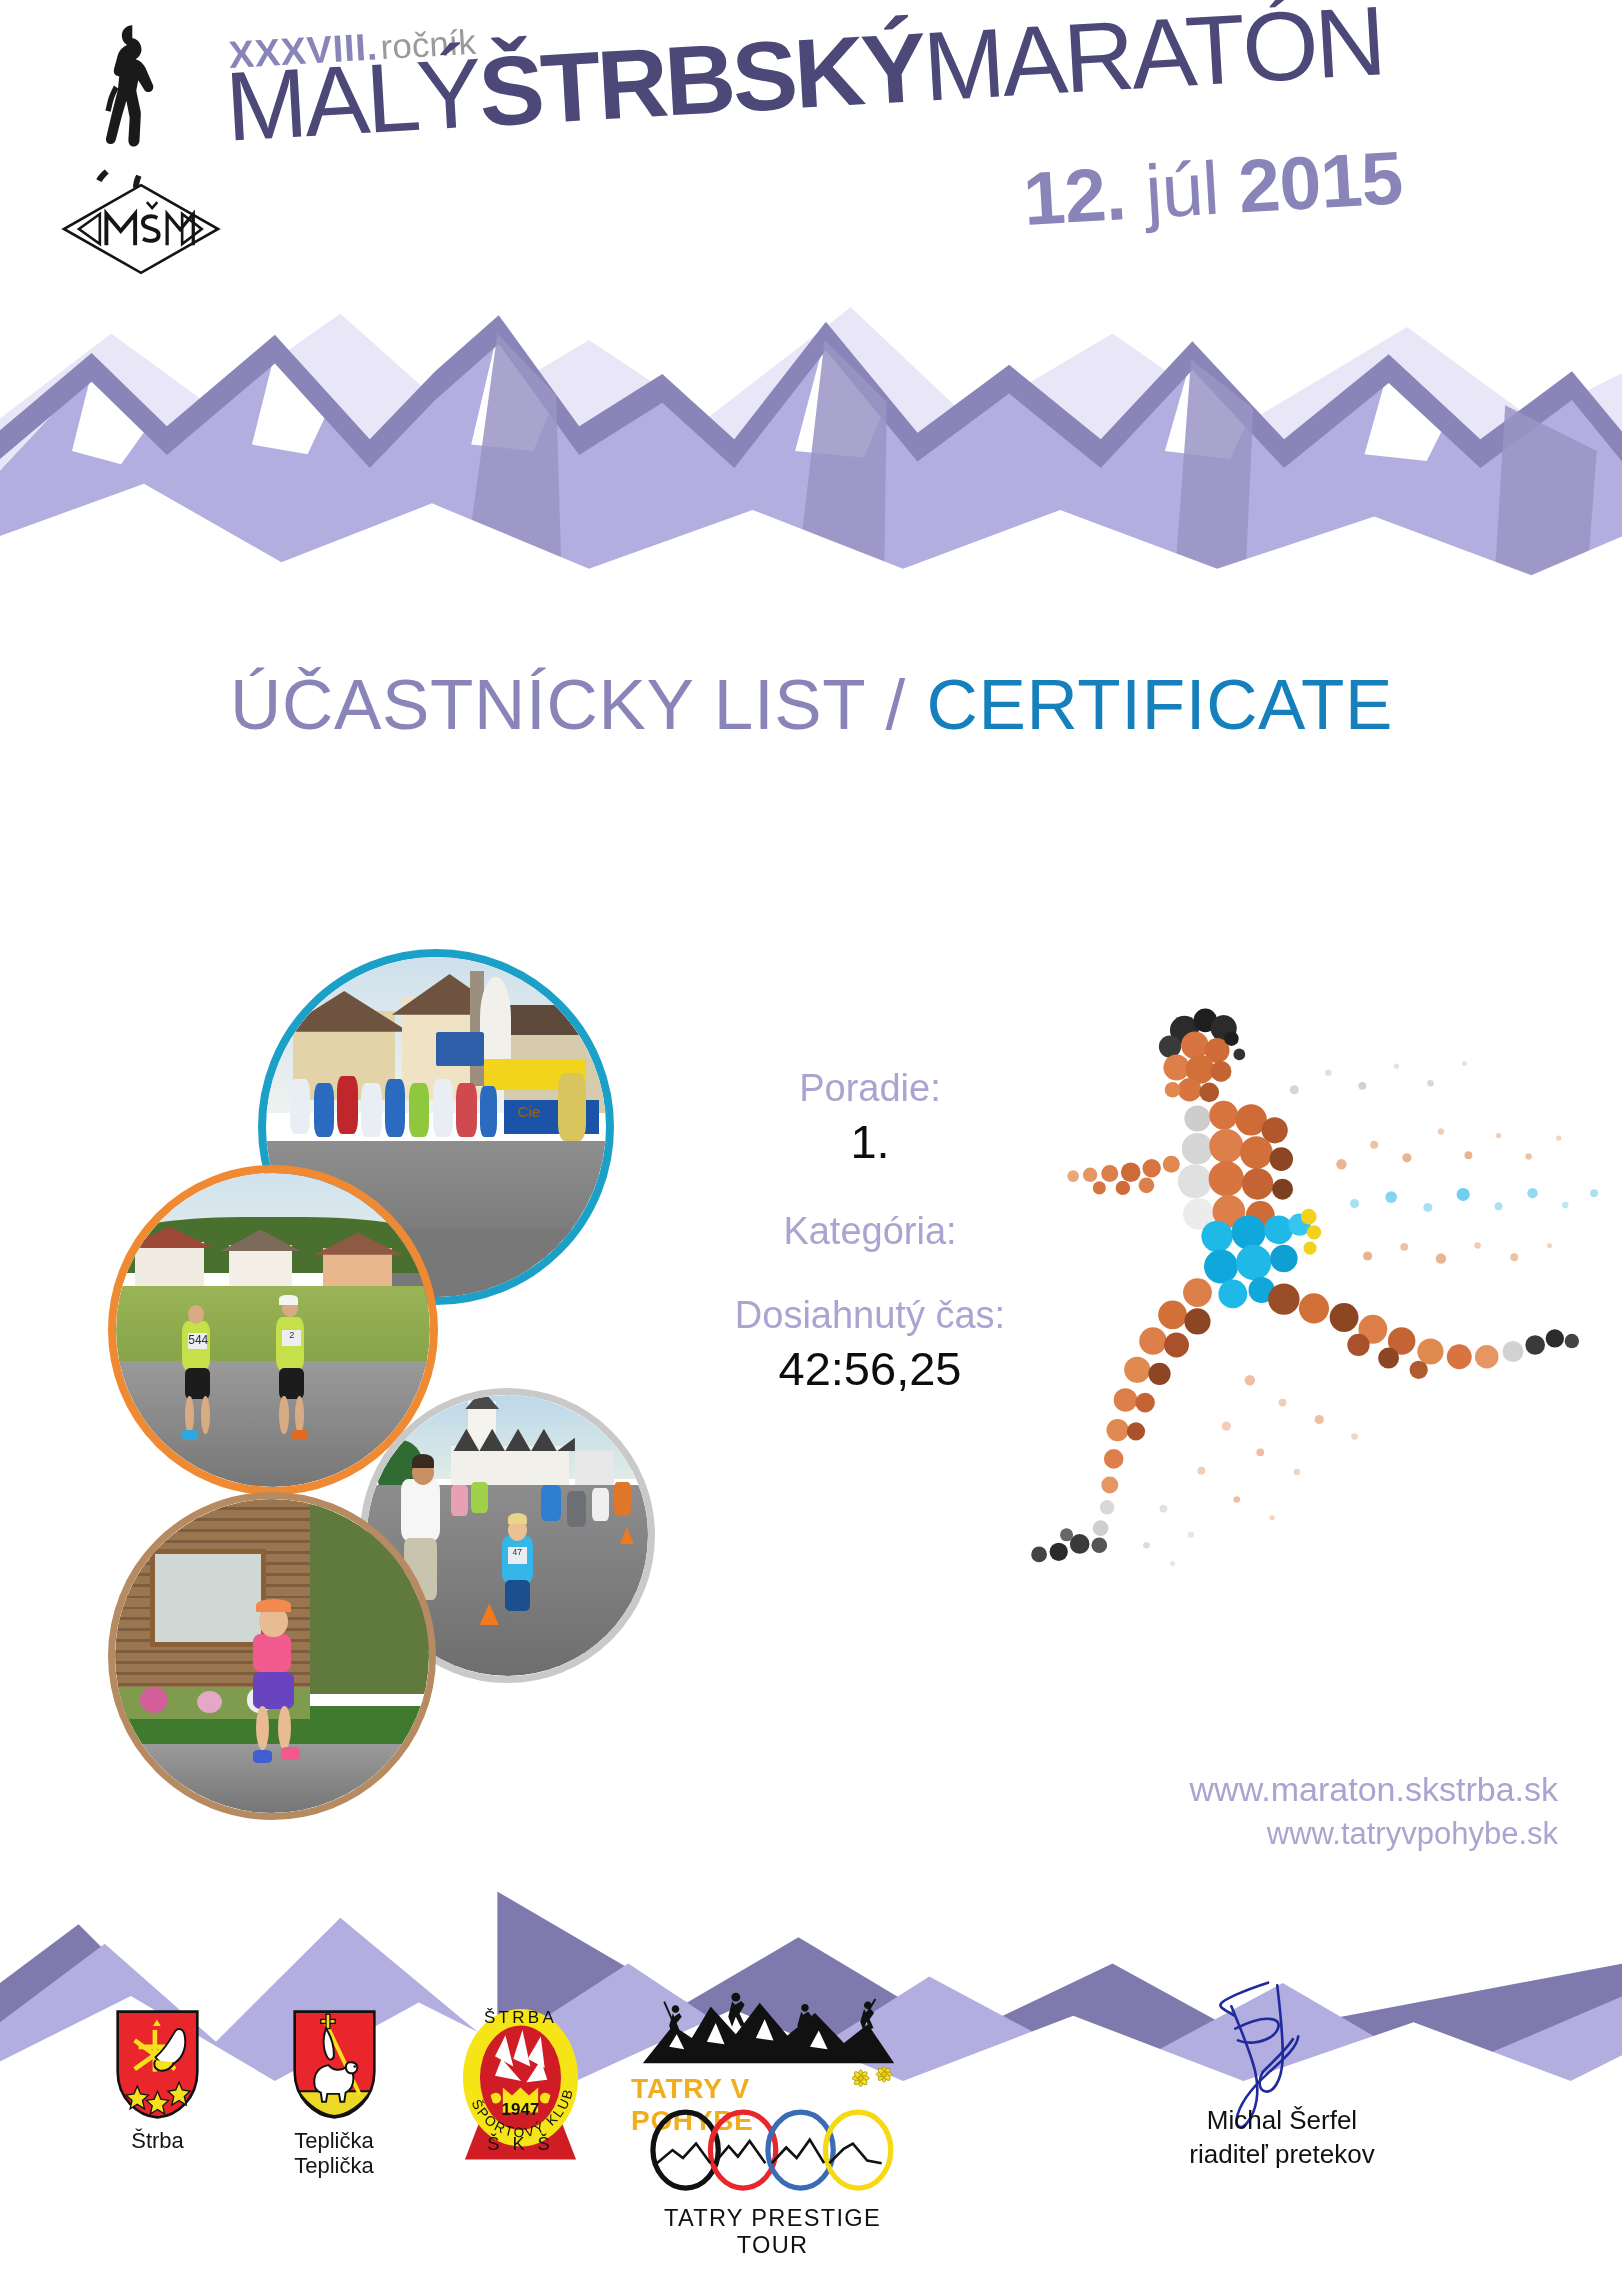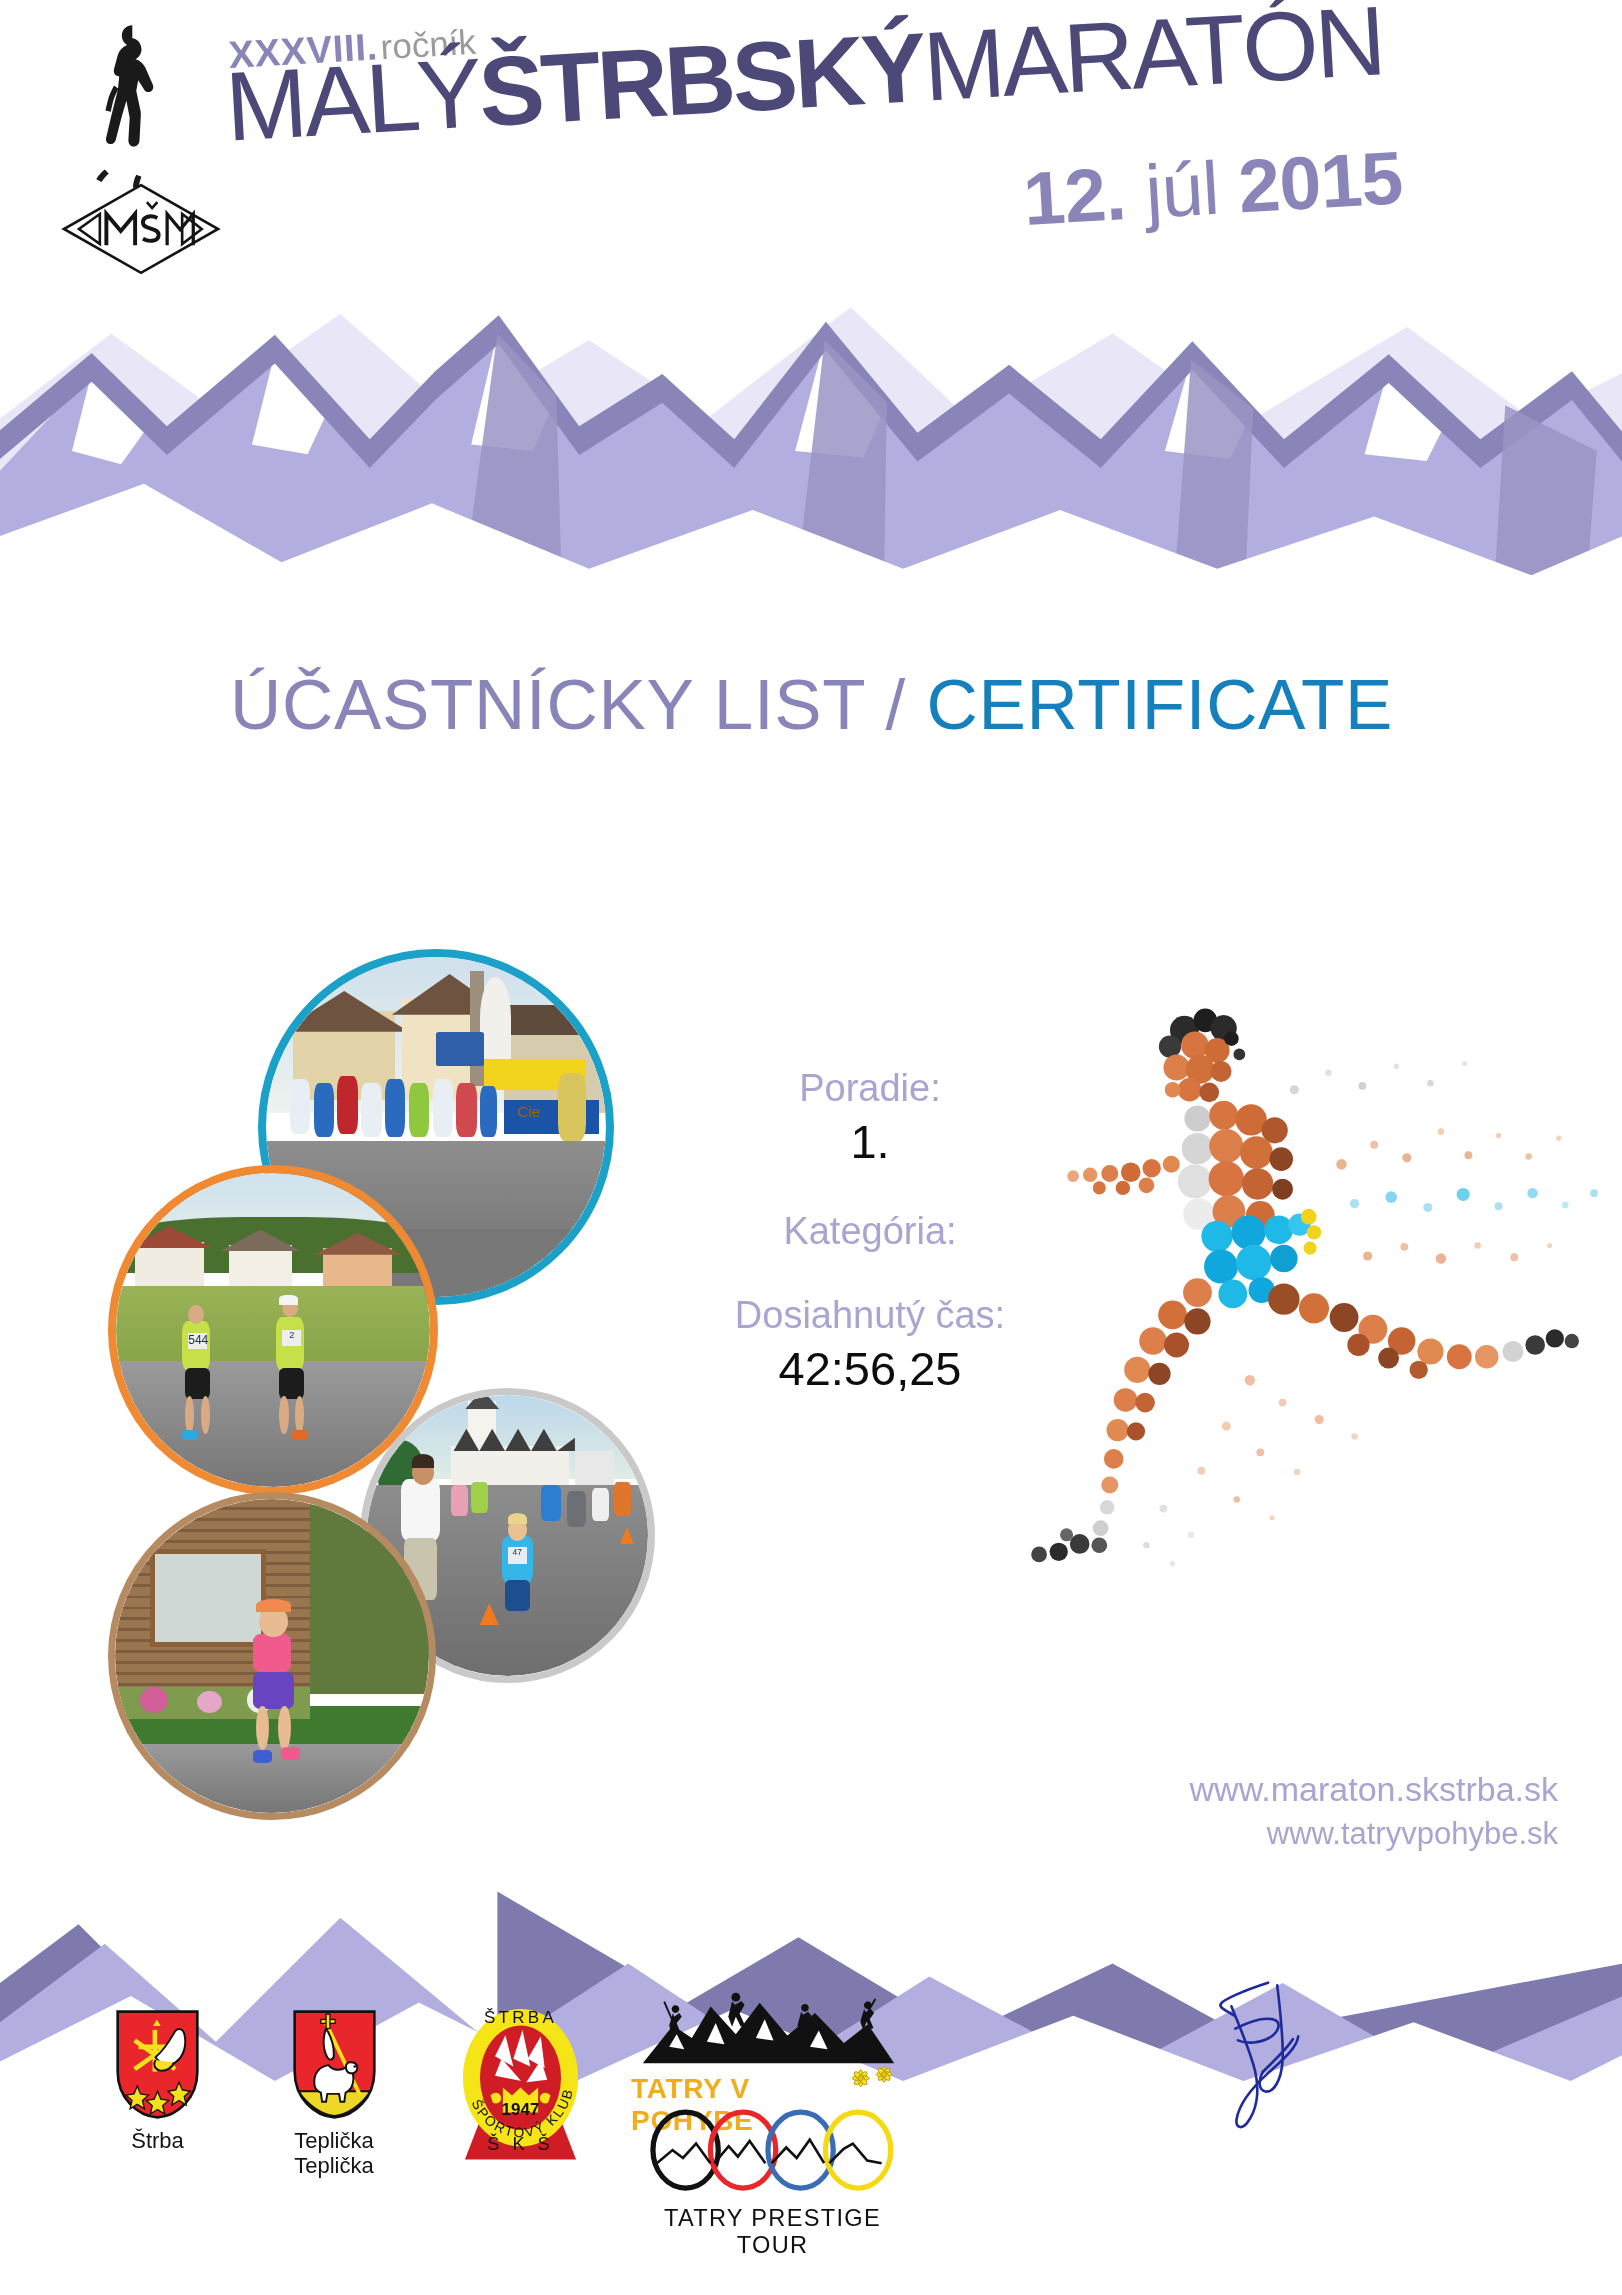--- a/index.html
+++ b/index.html
@@ -628,17 +628,21 @@
     <div class="sign-block">
       <svg class="sign-svg" viewBox="0 0 380 270">
         <g fill="none" stroke="#1f2a9c" stroke-width="4" stroke-linecap="round">
           <path d="M168 30 C130 42 100 56 96 62 C92 68 104 72 116 80"></path>
           <path d="M112 66 C124 96 140 132 148 164 C156 198 150 226 136 244 C128 254 118 252 120 238 C124 214 146 188 168 168 C190 148 212 130 214 112"></path>
           <path d="M118 100 C138 90 160 82 176 86 C190 90 184 106 170 114 C156 122 136 124 122 118"></path>
           <path d="M182 34 C186 70 192 116 190 150 C188 180 176 198 164 196 C154 194 152 180 160 166"></path>
           <path d="M160 166 C176 150 196 132 206 116"></path>
         </g>
       </svg>
+      <div class="sign-name">
+        <div>Michal Šerfel</div>
+        <div>riaditeľ pretekov</div>
+      </div>
     </div>
   </div>
 
 </div>
 
 
 </body></html>

